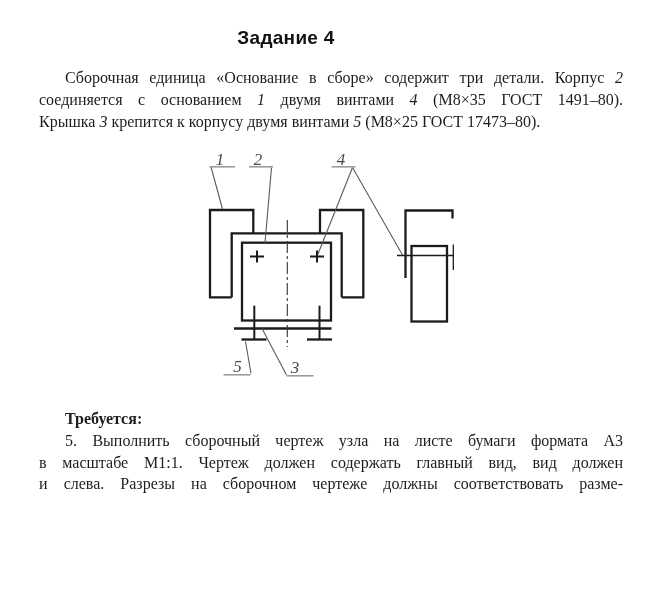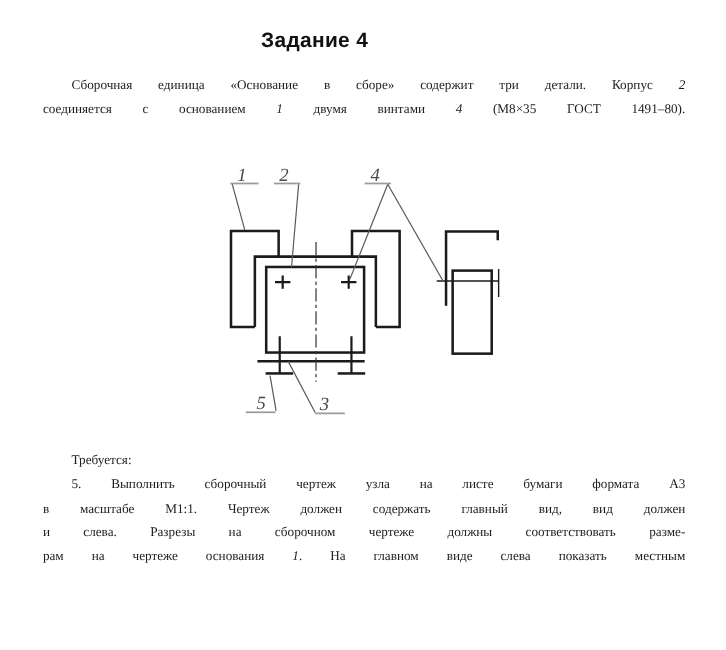--- a/index.html
+++ b/index.html
@@ -22,29 +22,29 @@
   }
   .page-title {
     position: absolute; top: 27px; left: 0; width: 572px;
     text-align: center;
     font-family: "Liberation Sans", sans-serif;
     font-weight: bold; font-size: 19px; letter-spacing: .3px;
     color: var(--c-title);
   }
   .textblock {
     position: absolute; left: 39px; width: 584px;
-    font-size: 12px; line-height: 21.8px;
+    font-size: 16px; line-height: 21.8px;
   }
   #intro-block { top: 67px; }
   #req-block  { top: 408px; }
   .ln { display: block; }
   .jl { text-align: justify; text-align-last: justify; }
   .ind { text-indent: 26px; }
   .it { font-style: italic; }
-  .bold { font-weight: normal; }
+  .bold { font-weight: bold; }
   svg.sketch { position: absolute; left: 0; top: 0; }
   .thick { stroke: var(--c-line); stroke-width: 2.3; fill: none; }
   .med   { stroke: var(--c-line); stroke-width: 2;   fill: none; }
   .thin  { stroke: var(--c-line); stroke-width: 1.3; fill: none; }
   .cline { stroke: #333333; stroke-width: 1.1; fill: none; stroke-dasharray: 12 3 3 3; }
   .leader { stroke: var(--c-leader); stroke-width: 1.1; fill: none; }
   .uline  { stroke: var(--c-underline); stroke-width: 1.6; fill: none; }
   .plabel {
     font-family: "Liberation Serif", serif;
     font-style: italic; font-size: 17px;
@@ -95,21 +95,21 @@
   <text class="plabel" x="341" y="164.5" text-anchor="middle">4</text>
   <text class="plabel" x="237.5" y="371.5" text-anchor="middle">5</text>
   <text class="plabel" x="295" y="372.5" text-anchor="middle">3</text>
 </svg>
 
 <div class="page-title">Задание 4</div>
 
 <div class="textblock" id="intro-block">
   <div class="ln jl ind"><span>Сборочная единица «Основание в сборе» содержит три детали. Корпус </span><span class="it">2</span></div>
   <div class="ln jl"><span>соединяется с основанием </span><span class="it">1</span><span> двумя винтами </span><span class="it">4</span><span> (М8×35 ГОСТ 1491–80).</span></div>
+  <div class="ln"><span>Крышка </span><span class="it">3</span><span> крепится к корпусу двумя винтами </span><span class="it">5</span><span> (М8×25 ГОСТ 17473–80).</span></div>
 </div>
 
 <div class="textblock" id="req-block">
   <div class="ln ind bold">Требуется:</div>
   <div class="ln jl ind">5. Выполнить сборочный чертеж узла на листе бумаги формата А3</div>
   <div class="ln jl">в масштабе М1:1. Чертеж должен содержать главный вид, вид должен</div>
   <div class="ln jl">и слева. Разрезы на сборочном чертеже должны соответствовать разме-</div>
-  <div class="ln jl"><span>рам на чертеже основания </span><span class="it">1</span><span>. На главном виде слева показать местным</span></div>
 </div>
 
 </body></html>

